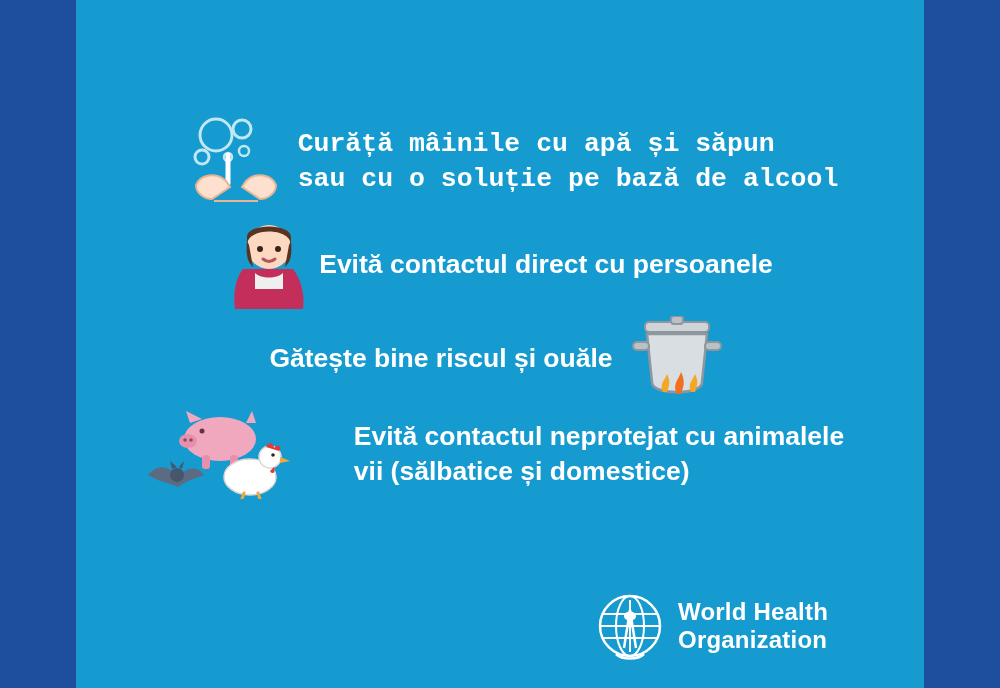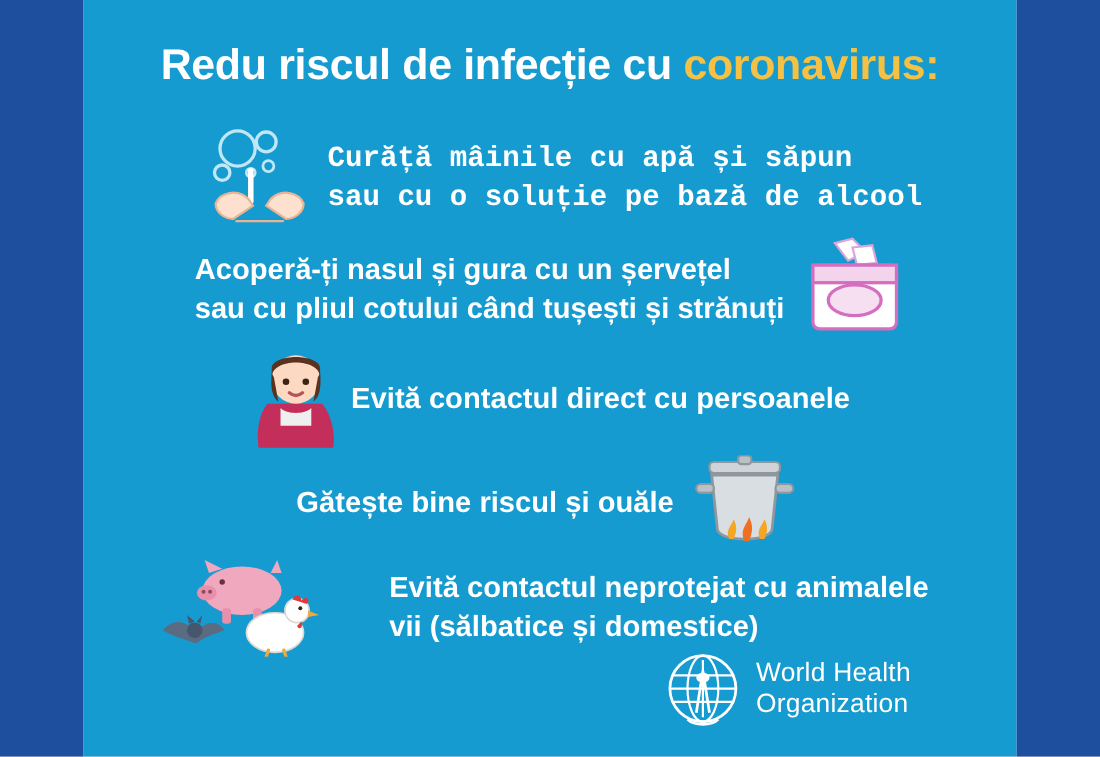--- a/index.html
+++ b/index.html
@@ -100,39 +100,36 @@
     right: 96px;
     bottom: 26px;
     display: flex;
     align-items: center;
     gap: 12px;
   }
   .who-emblem { width: 72px; height: 72px; flex: 0 0 auto; }
   .who-name {
     color: #ffffff;
     font-size: 24px;
-    font-weight: normal;
+    font-weight: bold;
     line-height: 1.16;
     letter-spacing: 0.2px;
   }
   .who-name span { display: block; }
 </style>
 </head>
 <body>
 
 <div id="poster">
 
   <div class="side-band left"></div>
   <div class="side-band right"></div>
 
   <div class="inner">
 
-    <div class="title">
-      <span>Redu riscul de infecție cu </span><span class="highlight">coronavirus:</span>
-    </div>
 
     <div class="rows">
 
       <div class="row" id="row1">
         <div class="icon-box">
           <svg class="svg-icon" viewBox="0 0 110 98" xmlns="http://www.w3.org/2000/svg">
             <circle cx="34" cy="22" r="16" fill="none" stroke="#bfe7f5" stroke-width="3"></circle>
             <circle cx="60" cy="16" r="9" fill="none" stroke="#bfe7f5" stroke-width="3"></circle>
             <circle cx="20" cy="44" r="7" fill="none" stroke="#bfe7f5" stroke-width="3"></circle>
             <circle cx="62" cy="38" r="5" fill="none" stroke="#bfe7f5" stroke-width="2.5"></circle>
@@ -142,35 +139,20 @@
             <path d="M94 72 C90 62, 74 58, 64 68 L60 74 L78 86 C86 86, 94 80, 94 72 Z" fill="#fde0cd" stroke="#e8b594" stroke-width="2"></path>
             <path d="M32 88 L76 88" stroke="#e8b594" stroke-width="2"></path>
           </svg>
         </div>
         <div class="row-text">
           <span>Curăță mâinile cu apă și săpun</span>
           <span class="line2">sau cu o soluție pe bază de alcool</span>
         </div>
       </div>
 
-      <div class="row" id="row2">
-        <div class="row-text">
-          <span>Acoperă-ți nasul și gura cu un șervețel</span>
-          <span class="line2">sau cu pliul cotului  când tușești și strănuți</span>
-        </div>
-        <div class="icon-box">
-          <svg class="svg-icon" viewBox="0 0 100 96" xmlns="http://www.w3.org/2000/svg">
-            <path d="M36 6 L52 2 L64 14 L48 22 Z" fill="#ffffff" stroke="#d8a7d8" stroke-width="2"></path>
-            <path d="M52 10 L70 8 L74 24 L56 26 Z" fill="#ffffff" stroke="#d8a7d8" stroke-width="2"></path>
-            <rect x="16" y="26" width="76" height="58" rx="6" fill="#ffffff" stroke="#d46fc0" stroke-width="3"></rect>
-            <rect x="16" y="26" width="76" height="16" fill="#f3d4ec" stroke="#d46fc0" stroke-width="3"></rect>
-            <ellipse cx="54" cy="58" rx="24" ry="14" fill="#f7dff2" stroke="#d46fc0" stroke-width="3"></ellipse>
-          </svg>
-        </div>
-      </div>
 
       <div class="row" id="row3">
         <div class="icon-box">
           <svg class="svg-icon" viewBox="0 0 84 94" xmlns="http://www.w3.org/2000/svg">
             <path d="M16 52 C8 62, 6 78, 8 92 L76 92 C78 78, 74 62, 66 52 Z" fill="#c42e5a"></path>
             <circle cx="42" cy="30" r="22" fill="#fcd9c0"></circle>
             <path d="M20 28 C20 10, 64 10, 64 28 L64 20 C64 6, 20 6, 20 20 Z" fill="#5a3220"></path>
             <path d="M20 24 C18 44, 24 48, 26 50 L22 28 Z" fill="#5a3220"></path>
             <path d="M64 24 C66 44, 60 48, 58 50 L62 28 Z" fill="#5a3220"></path>
             <circle cx="33" cy="32" r="3" fill="#3a2416"></circle>

